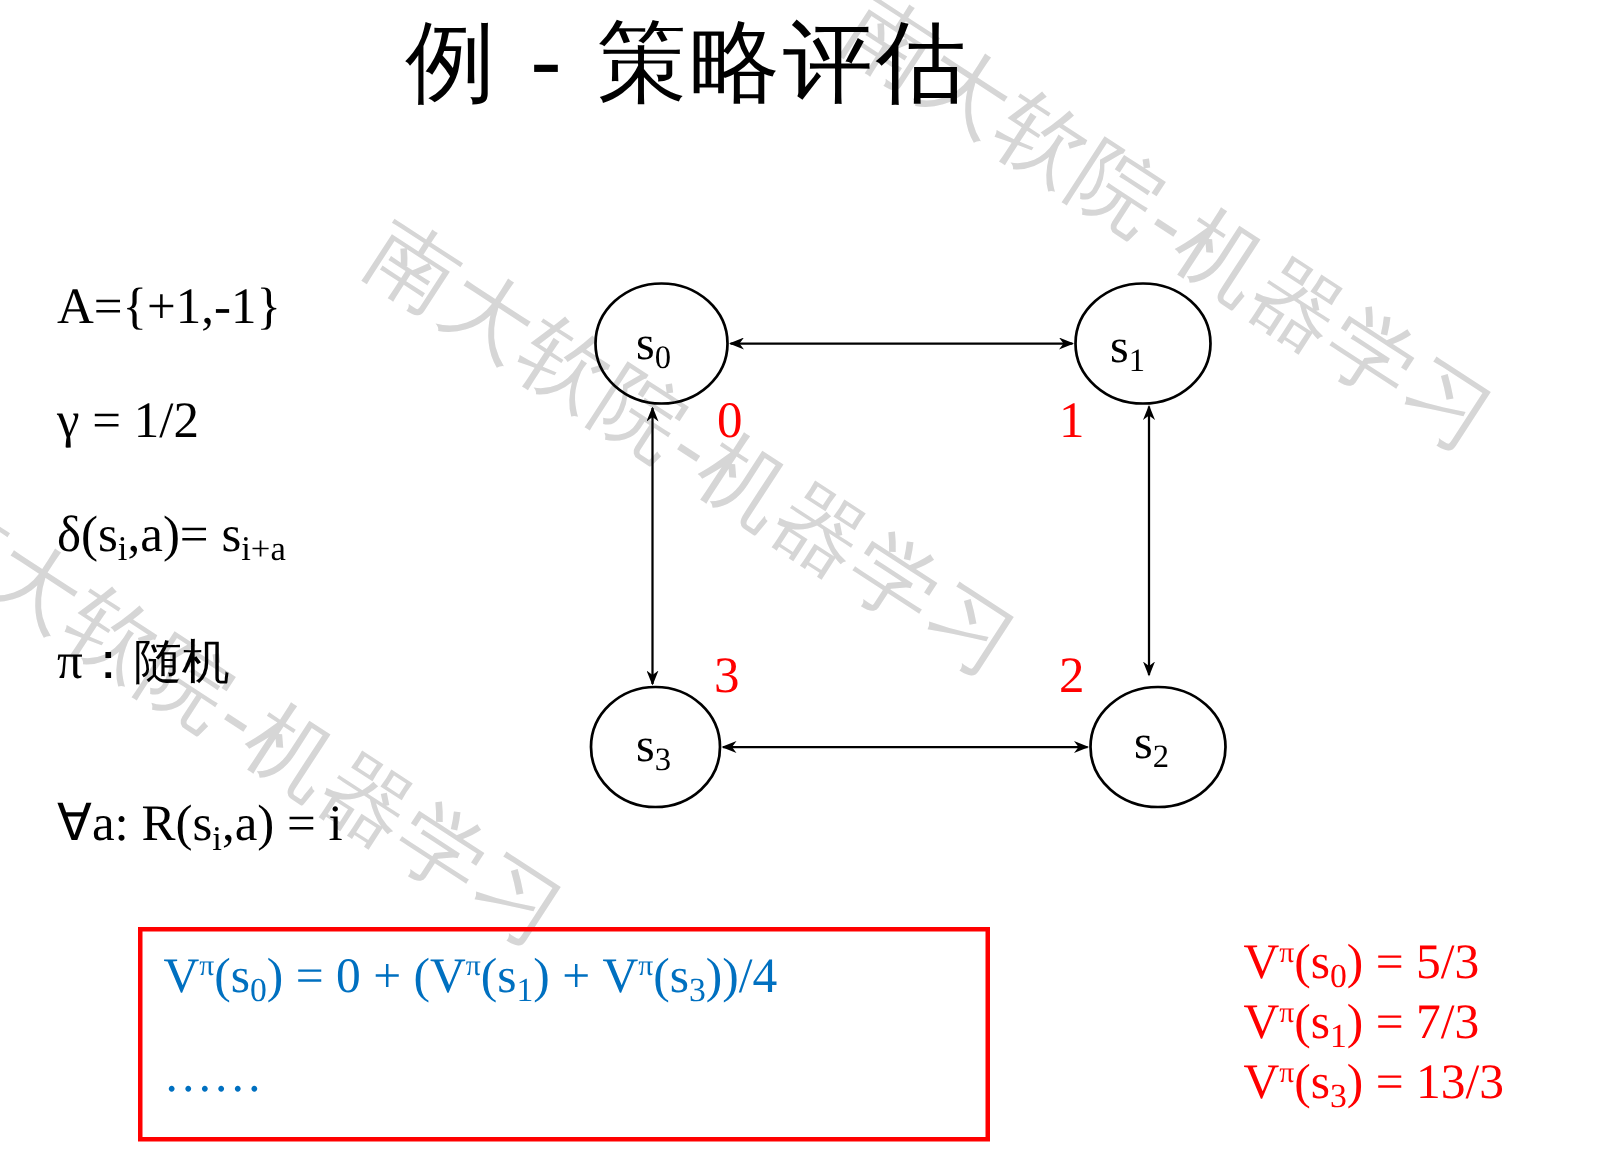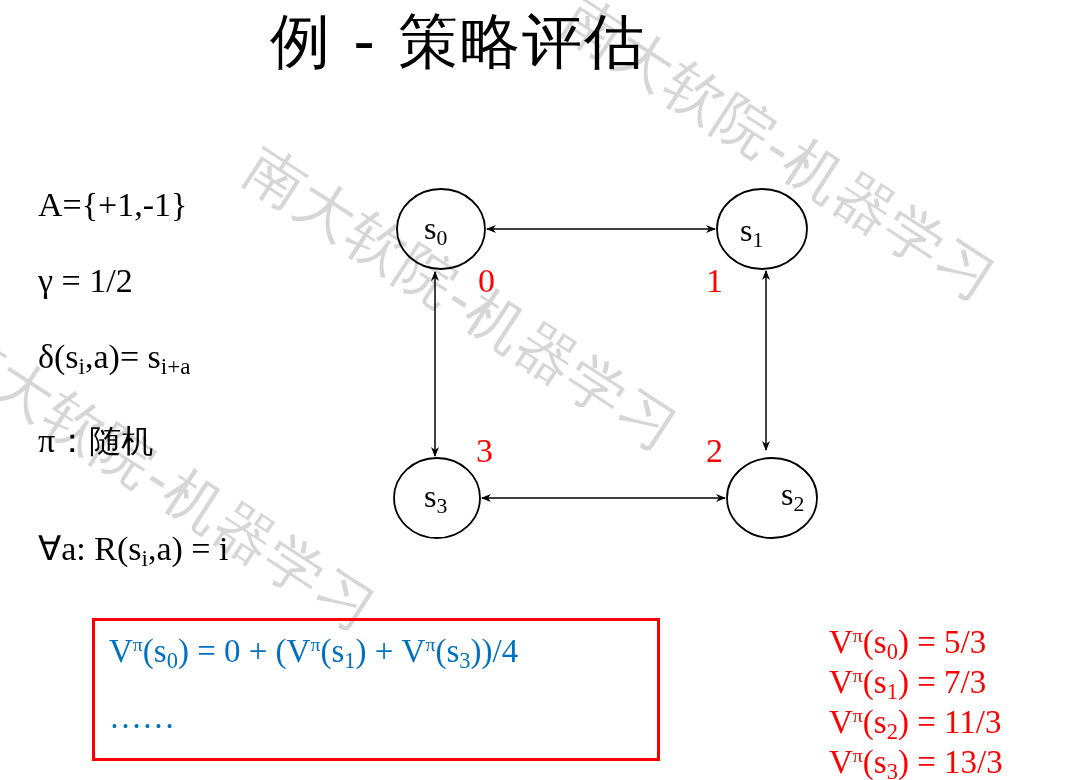--- a/index.html
+++ b/index.html
@@ -71,33 +71,32 @@
     <ellipse cx="772" cy="498" rx="45" ry="40" fill="none" stroke="#000" stroke-width="1.8"></ellipse>
     <ellipse cx="437" cy="498" rx="43" ry="40" fill="none" stroke="#000" stroke-width="1.8"></ellipse>
     <line x1="487" y1="229" x2="715" y2="229" stroke="#000" stroke-width="1.5" marker-start="url(#arr)" marker-end="url(#arr)"></line>
     <line x1="766" y1="271" x2="766" y2="450" stroke="#000" stroke-width="1.5" marker-start="url(#arr)" marker-end="url(#arr)"></line>
     <line x1="725" y1="498" x2="482" y2="498" stroke="#000" stroke-width="1.5" marker-start="url(#arr)" marker-end="url(#arr)"></line>
     <line x1="435" y1="456" x2="435" y2="272" stroke="#000" stroke-width="1.5" marker-start="url(#arr)" marker-end="url(#arr)"></line>
   </svg>
 
   <div class="node-label" style="left:424px; top:210px;"><span>s</span><sub>0</sub></div>
   <div class="node-label" style="left:740px; top:212px;text-align:center;"><span>s</span><sub>1</sub></div>
-  <div class="node-label" style="left:756px; top:476px;margin-left:25px;"><span>s</span><sub>2</sub></div>
+  <div class="node-label" style="left:756px; top:476px;"><span>s</span><sub>2</sub></div>
   <div class="node-label" style="left:424px; top:478px;"><span>s</span><sub>3</sub></div>
 
   <div class="reward" style="left:478px; top:262px;">0</div>
   <div class="reward" style="left:706px; top:262px;">1</div>
   <div class="reward" style="left:706px; top:432px;">2</div>
   <div class="reward" style="left:476px; top:432px;">3</div>
 
   <div class="eqbox">
     <div class="eq-line" style="top:12px;"><span>V</span><sup>π</sup><span>(s</span><sub>0</sub><span>) = 0 + (V</span><sup>π</sup><span>(s</span><sub>1</sub><span>) + V</span><sup>π</sup><span>(s</span><sub>3</sub><span>))/4</span></div>
     <div class="eq-line" style="top:78px;">……</div>
   </div>
 
   <div class="values">
     <div class="value-row">V<sup>π</sup>(s<sub>0</sub>) = <span>5/3</span></div>
     <div class="value-row">V<sup>π</sup>(s<sub>1</sub>) = <span>7/3</span></div>
-    <div class="value-row">V<sup>π</sup>(s<sub>2</sub>) = <span>11/3</span></div>
     <div class="value-row">V<sup>π</sup>(s<sub>3</sub>) = <span>13/3</span></div>
   </div>
 
 </div>
 
 </body></html>

